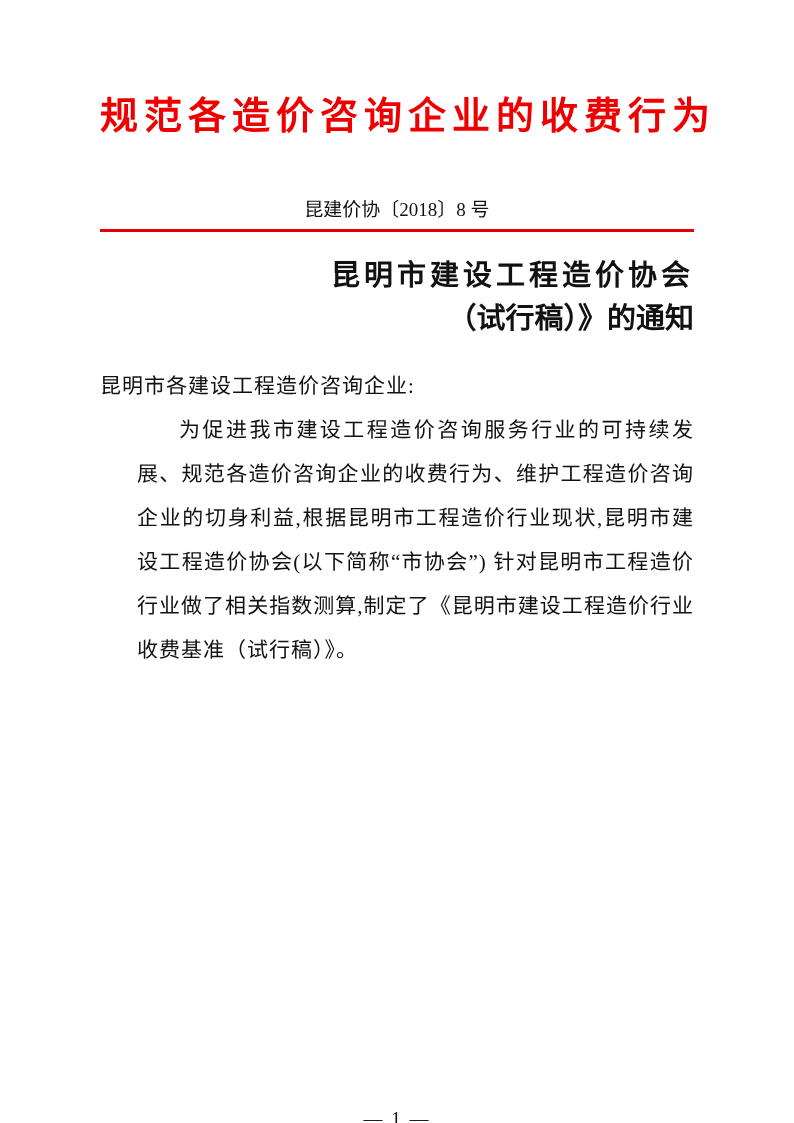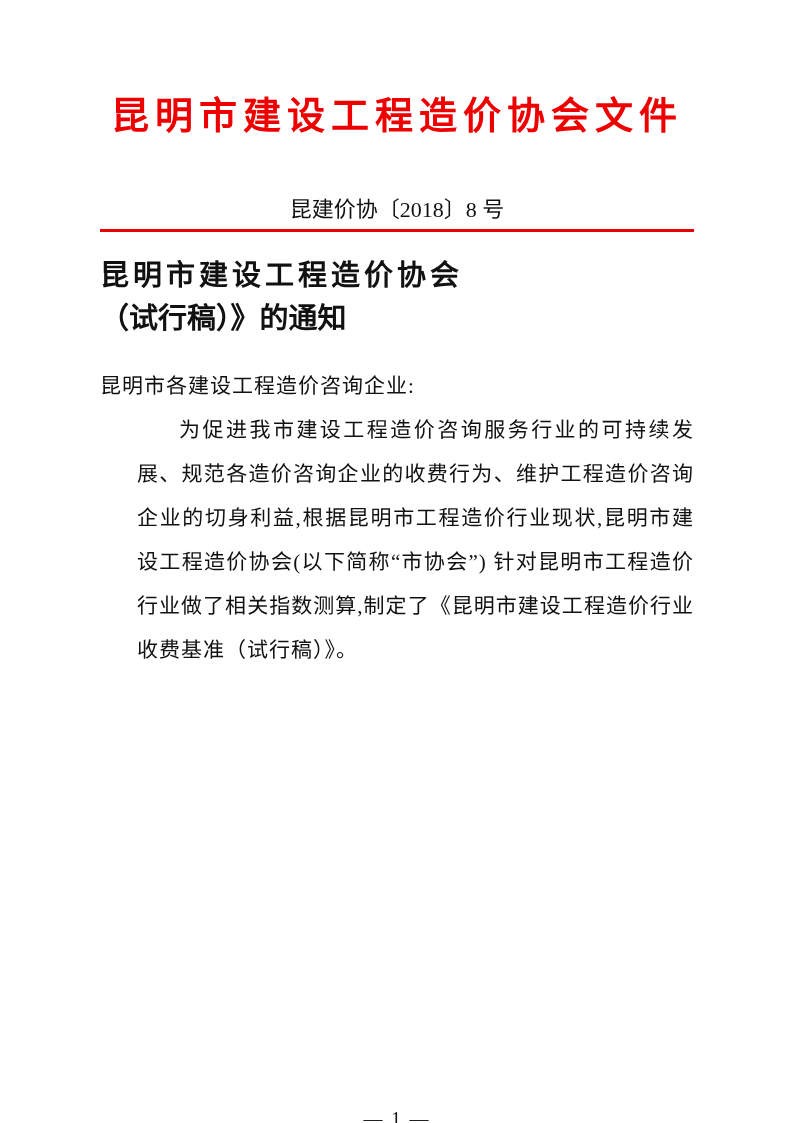--- a/index.html
+++ b/index.html
@@ -29,36 +29,36 @@
     line-height: 57px;
     letter-spacing: 6px;
     color: #ee0000;
     white-space: nowrap;
   }
   
   .doc-number {
     margin-top: 52px;
     text-align: center;
     font-family: "Liberation Serif", serif;
-    font-size: 22px;
+    font-size: 19px;
     line-height: 26px;
     color: #111111;
   }
   
   .red-rule {
     margin-top: 6px;
     width: 594px;
     height: 3px;
     background: #e60000;
     border: none;
   }
   
   .title-block {
     margin-top: 22px;
-    text-align: left;
+    text-align: right;
     font-family: "Liberation Sans", sans-serif;
     font-weight: bold;
     font-size: 29px;
     line-height: 43px;
     color: #111111;
   }
   .title-line-1 { letter-spacing: 4px; }
   
   .body-text {
     margin-top: 24px;
@@ -90,21 +90,21 @@
     font-size: 19px;
     color: #111111;
     letter-spacing: 2px;
   }
 </style>
 </head>
 <body>
 
 <div class="page">
 
-  <div class="header-title">昆明市建设工程造价协会文件</div>
+  <div class="header-title">规范各造价咨询企业的收费行为</div>
 
   <div class="doc-number">昆建价协〔2018〕8 号</div>
 
   <div class="red-rule"></div>
 
   <div class="title-block">
     <div class="title-line title-line-1">昆明市建设工程造价协会</div>
     <div class="title-line">（试行稿）》的通知</div>
   </div>
 

